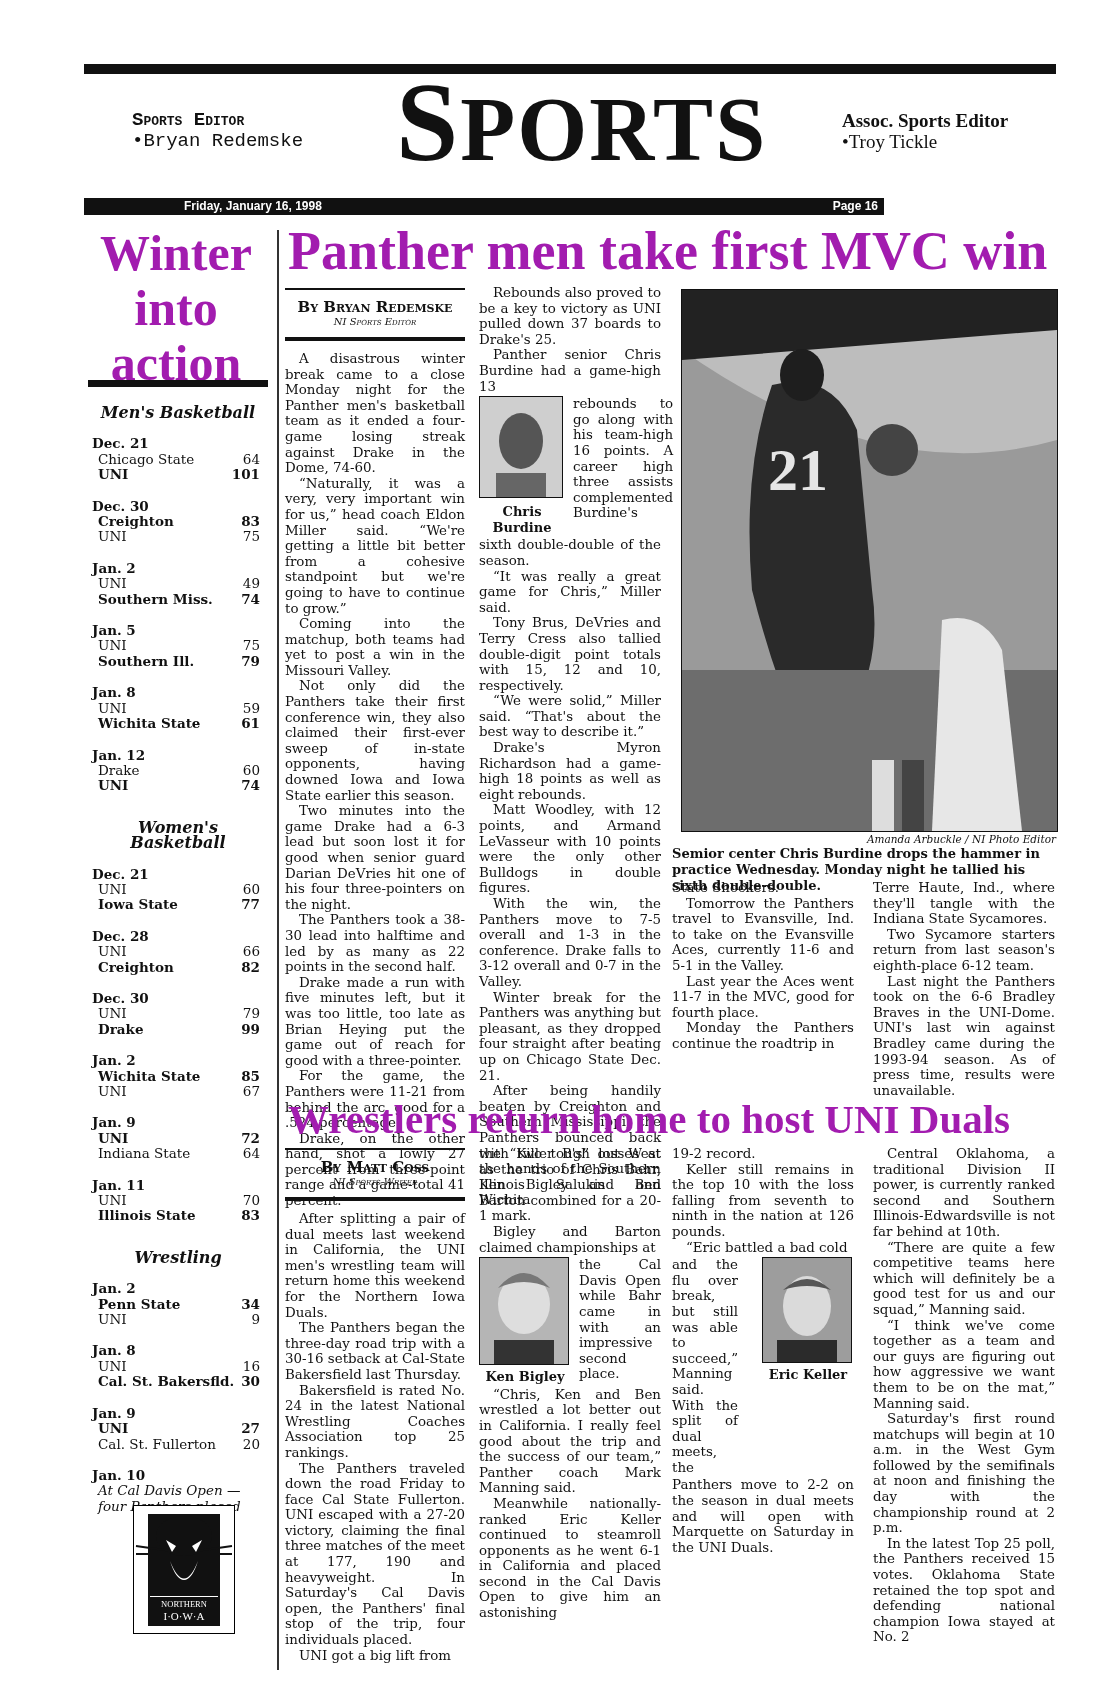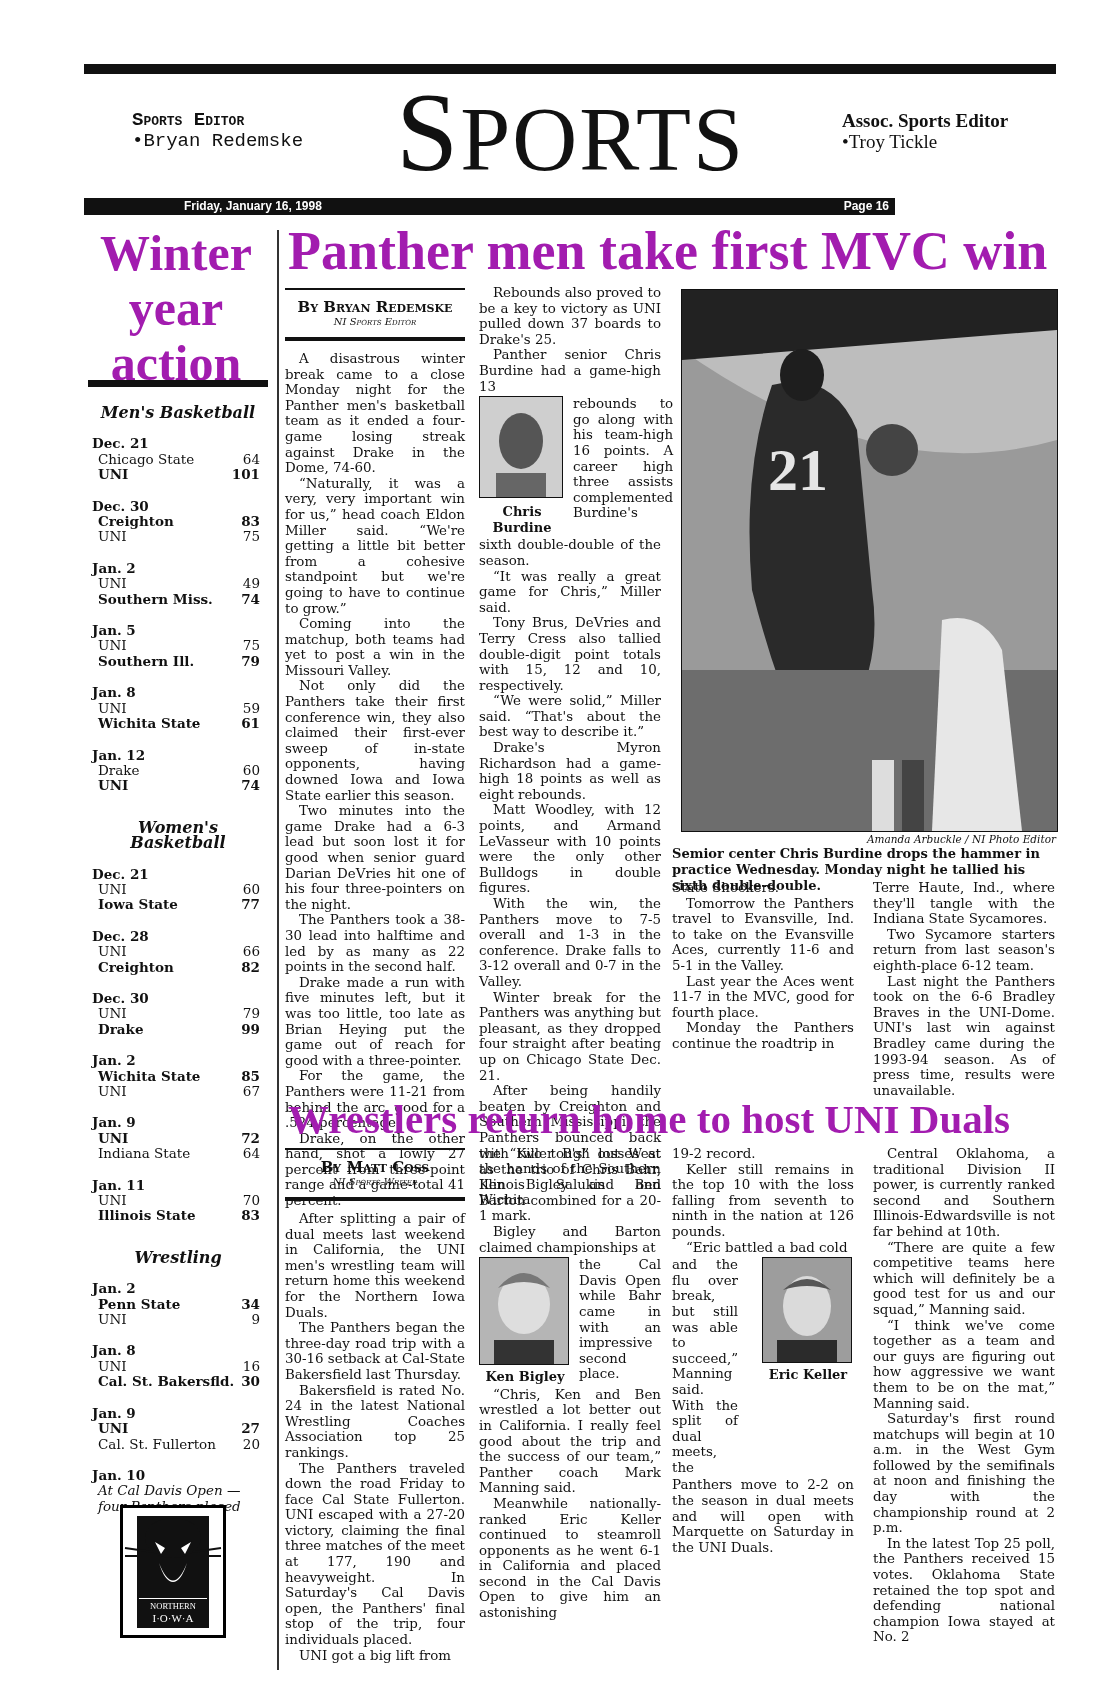--- a/index.html
+++ b/index.html
@@ -1,25 +1,25 @@
 <!DOCTYPE html>
 <html><head>
 <meta charset="utf-8">
 <style>
   html,body{margin:0;padding:0;background:#fff;}
   body{width:1099px;height:1699px;position:relative;overflow:hidden;font-family:"DejaVu Serif","Liberation Serif",serif;color:#111;}
   .abs{position:absolute;}
   .topbar{left:84px;top:64px;width:972px;height:10px;background:#111;}
   .editor-left{left:84px;top:110px;font-family:Liberation Mono, monospace;font-size:19px;line-height:21px;margin-left:48px;}
   .editor-left .t{font-weight:bold;font-variant:small-caps;font-size:19px;}
-  .masthead{left:396px;top:82px;font-family:"Liberation Serif",serif;font-size:90px;line-height:100px;letter-spacing:2px;}
+  .masthead{left:396px;top:72px;font-family:"Liberation Serif",serif;font-size:90px;line-height:100px;letter-spacing:2px;font-weight:bold;}
   .masthead .cap{font-size:112px;}
   .editor-right{left:842px;top:110px;font-family:"Liberation Serif",serif;font-size:19px;line-height:21px;}
   .editor-right .t{font-weight:bold;}
-  .datebar{left:84px;top:198px;width:800px;height:17px;background:#111;color:#fff;font-family:"Liberation Sans",sans-serif;font-size:12px;font-weight:bold;line-height:17px;padding-left:11px;}
+  .datebar{left:84px;top:198px;width:800px;height:17px;background:#111;color:#fff;font-family:"Liberation Sans",sans-serif;font-size:12px;font-weight:bold;line-height:17px;}
   .datebar .d{position:absolute;left:100px;top:0;}
   .datebar .p{position:absolute;right:6px;top:0;}
   .h1{font-family:Liberation Serif, serif;font-weight:bold;color:#a21caf;}
   .sidebar-head{left:88px;top:226px;width:176px;text-align:center;font-size:50px;line-height:55px;}
   .sidebar-rule{left:88px;top:380px;width:180px;height:7px;background:#111;}
   .vrule{left:277px;top:230px;width:1.5px;height:1440px;background:#333;}
   .scores{left:92px;width:172px;font-size:13.5px;line-height:15.4px;font-family:"DejaVu Serif",serif;}
   .sec-title{text-align:center;font-style:italic;font-weight:bold;font-size:16px;margin:0 0 16px 0;}
   .game{margin-bottom:16px;}
   .game .date{font-weight:bold;}
@@ -32,21 +32,21 @@
   .byline .n{font-weight:bold;font-variant:small-caps;font-size:15px;}
   .byline .r{font-style:italic;font-variant:small-caps;font-size:10px;}
   .col{font-size:13.4px;line-height:15.6px;text-align:justify;}
   .col p{margin:0;text-indent:14px;}
   .col p.ni{text-indent:0;}
   .photo{background:#777;border:1px solid #111;overflow:hidden;}
   .mug{border:1px solid #111;background:#999;overflow:hidden;}
   .cap-b{font-weight:bold;font-size:13px;text-align:center;}
   .credit{font-style:italic;font-size:10.5px;text-align:right;}
   .photocap{font-weight:bold;font-size:13px;line-height:16px;}
-  .logo{left:120px;top:1505px;width:100px;height:127px;border:3px solid #000000;background:#fff;}
+  .logo{left:133px;top:1505px;width:100px;height:127px;border:1px solid #000000;background:#fff;}
 </style>
 </head>
 <body>
 
 <div class="abs topbar"></div>
 <div class="abs editor-left">
   <div class="t">Sports Editor</div>
   <div>•Bryan Redemske</div>
 </div>
 <div class="abs masthead"><span class="cap">S</span><span>PORTS</span></div>
@@ -54,21 +54,21 @@
   <div class="t">Assoc. Sports Editor</div>
   <div>•Troy Tickle</div>
 </div>
 <div class="abs datebar">
   <span class="d">Friday, January 16, 1998</span>
   <span class="p">Page 16</span>
 </div>
 
 <div class="abs h1 sidebar-head">
   <div>Winter</div>
-  <div>year</div>
+  <div>into</div>
   <div>action</div>
 </div>
 <div class="abs sidebar-rule"></div>
 <div class="abs vrule"></div>
 
 <div class="abs scores" id="scores" style="top:405px;">
     <div class="sec-title">Men's Basketball</div>
     <div class="game">
       <div class="date">Dec. 21</div>
       <div class="row">

